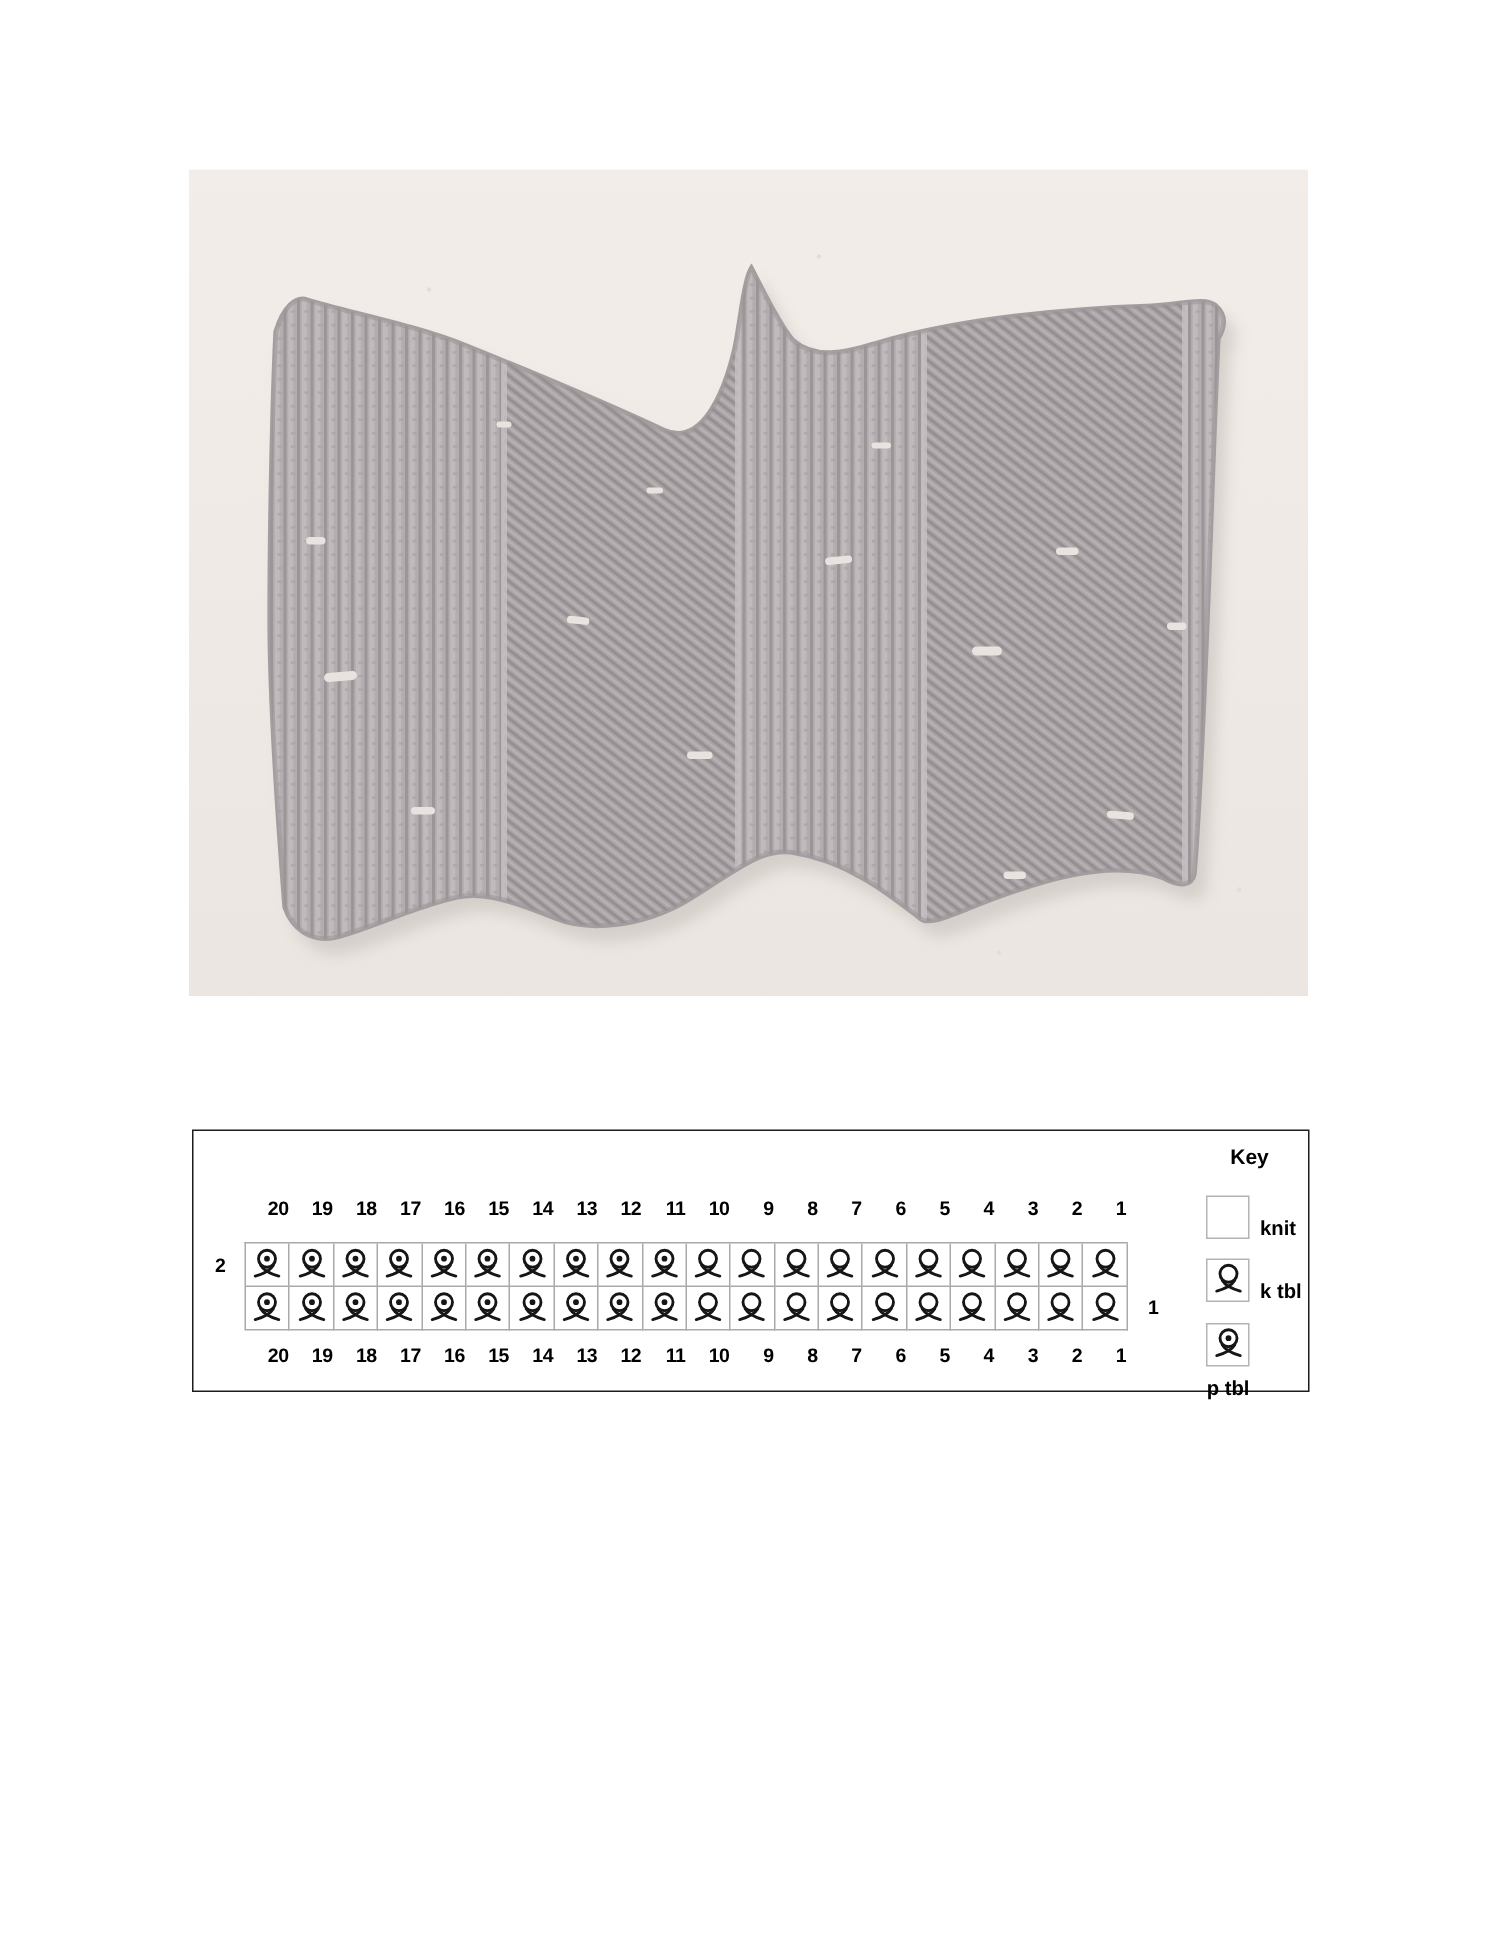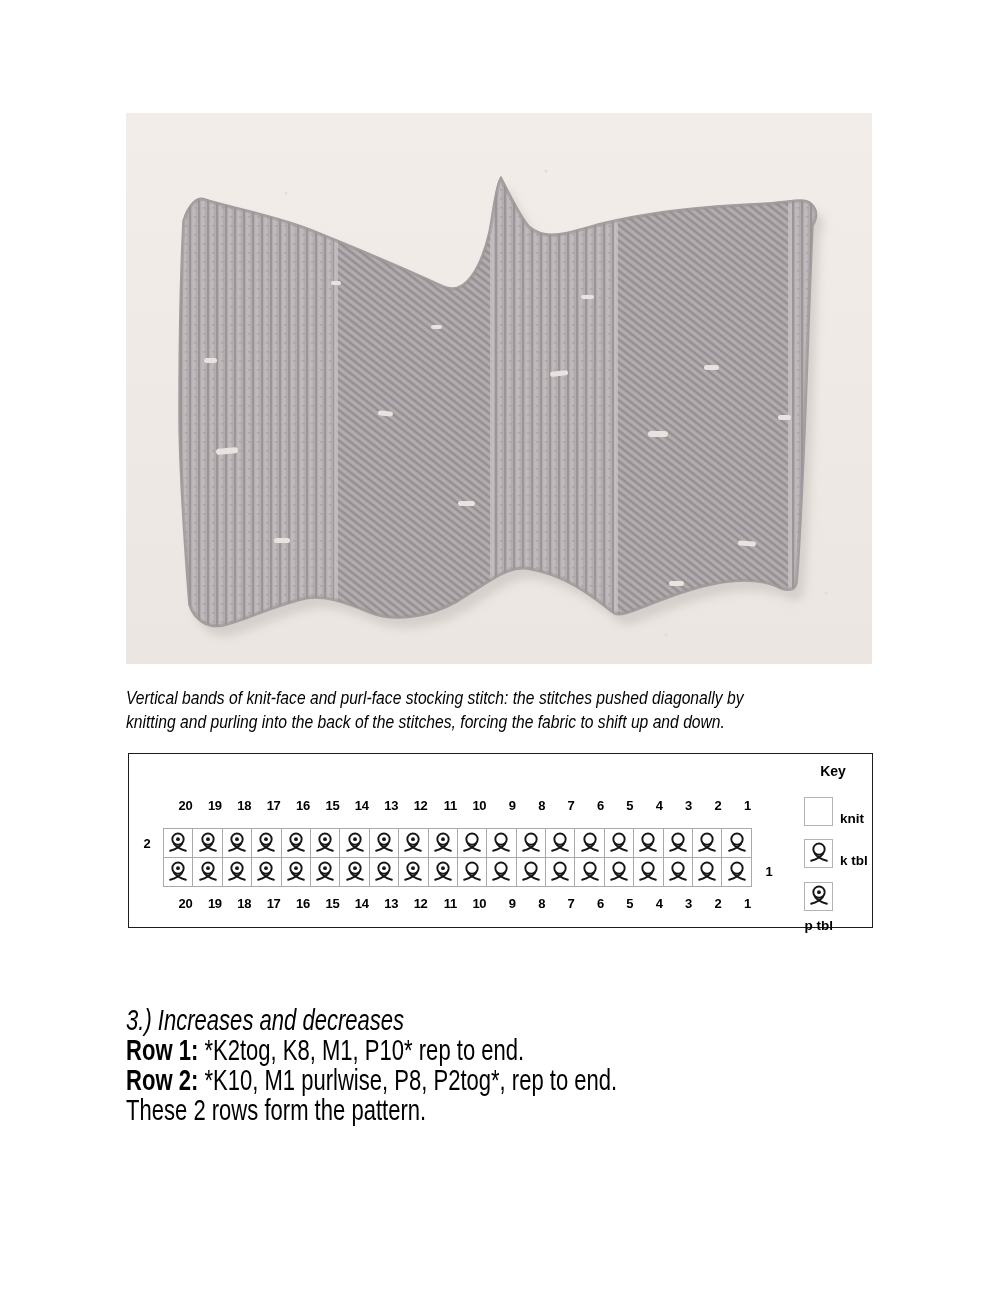--- a/index.html
+++ b/index.html
@@ -136,24 +136,20 @@
           <rect x="543" y="468" width="15" height="5" rx="2.5"></rect>
           <rect x="382" y="478" width="11" height="4" rx="2"></rect>
           <rect x="205" y="168" width="10" height="4" rx="2"></rect>
         </g>
         <path d="M57 108 C62 91 71 83 79 86 C104 94 152 103 186 117 C238 138 287 159 317 173 C341 184 356 149 363 119 C367 100 369 72 375 64 C383 79 393 101 403 113 C419 127 438 121 472 111 C523 98 585 92 642 90 C663 89 677 84 685 90 C693 97 691 106 687 113 C683 193 678 390 671 470 C669 479 660 479 649 473 C612 459 561 477 521 493 C506 499 492 505 487 500 C470 487 441 462 401 456 C381 453 361 471 331 489 C301 506 266 509 244 500 C217 489 196 482 179 486 C151 492 121 507 97 513 C81 516 68 507 63 492 C58 428 53 348 53 300 C53 232 55 148 57 108 Z" fill="none" stroke="#9b9598" stroke-width="5" opacity="0.55"></path>
       </g>
       <path d="M57 108 C62 91 71 83 79 86 C104 94 152 103 186 117 C238 138 287 159 317 173 C341 184 356 149 363 119 C367 100 369 72 375 64 C383 79 393 101 403 113 C419 127 438 121 472 111 C523 98 585 92 642 90 C663 89 677 84 685 90 C693 97 691 106 687 113 C683 193 678 390 671 470 C669 479 660 479 649 473 C612 459 561 477 521 493 C506 499 492 505 487 500 C470 487 441 462 401 456 C381 453 361 471 331 489 C301 506 266 509 244 500 C217 489 196 482 179 486 C151 492 121 507 97 513 C81 516 68 507 63 492 C58 428 53 348 53 300 C53 232 55 148 57 108 Z" fill="none" stroke="#a39da0" stroke-width="1.5"></path>
     </svg>
   </figure>
 
-  <div class="caption" id="photo-caption">
-    <div class="cap-line">Vertical bands of knit-face and purl-face stocking stitch: the stitches pushed diagonally by</div>
-    <div class="cap-line">knitting and purling into the back of the stitches, forcing the fabric to shift up and down.</div>
-  </div>
 
   <div class="chart-box">
     <div class="numbers top">
         <span>20</span>
         <span>19</span>
         <span>18</span>
         <span>17</span>
         <span>16</span>
         <span>15</span>
         <span>14</span>
@@ -418,20 +414,14 @@
                 <use href="#sym-ptbl"></use>
               </svg>
             </div>
             <span class="key-label">p tbl</span>
           </div>
         </div>
     </div>
   </div>
 
 
-  <div class="instructions">
-    <p class="instr-line heading">3.) Increases and decreases</p>
-    <p class="instr-line"><b>Row 1:</b> <span>*K2tog, K8, M1, P10* rep to end.</span></p>
-    <p class="instr-line"><b>Row 2:</b> <span>*K10, M1 purlwise, P8, P2tog*, rep to end.</span></p>
-    <p class="instr-line">These 2 rows form the pattern.</p>
-  </div>
 
 </div>
 
 </body></html>

